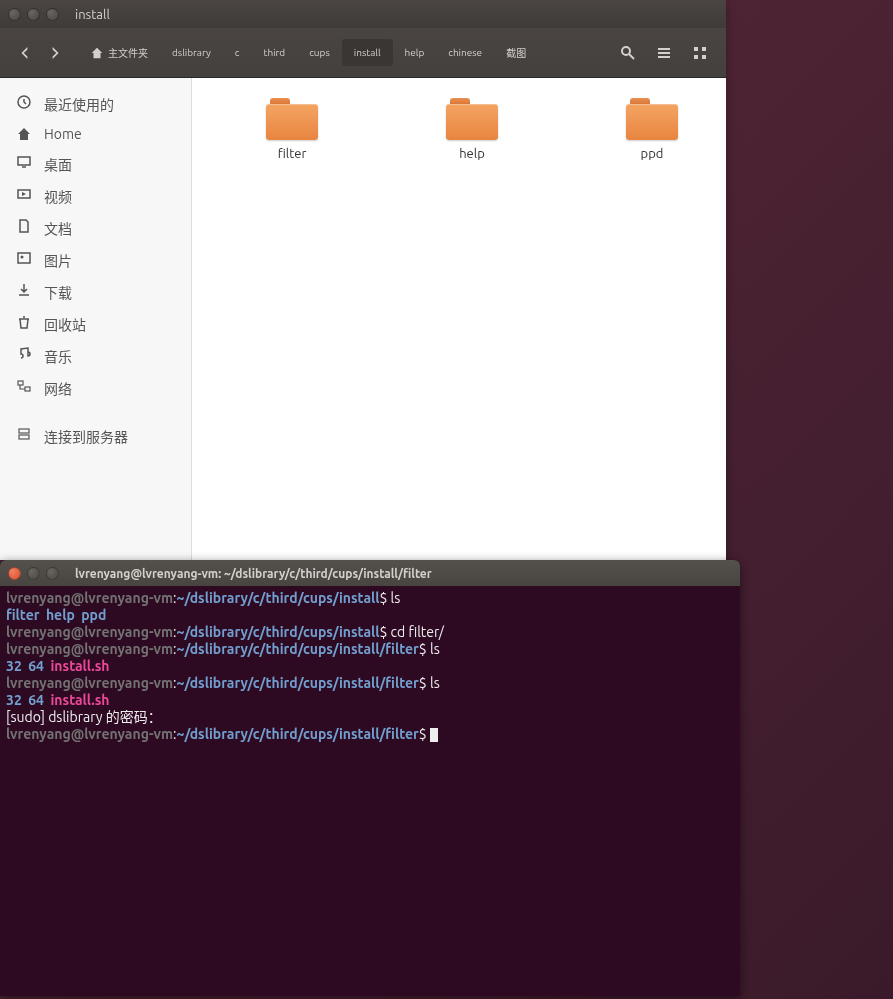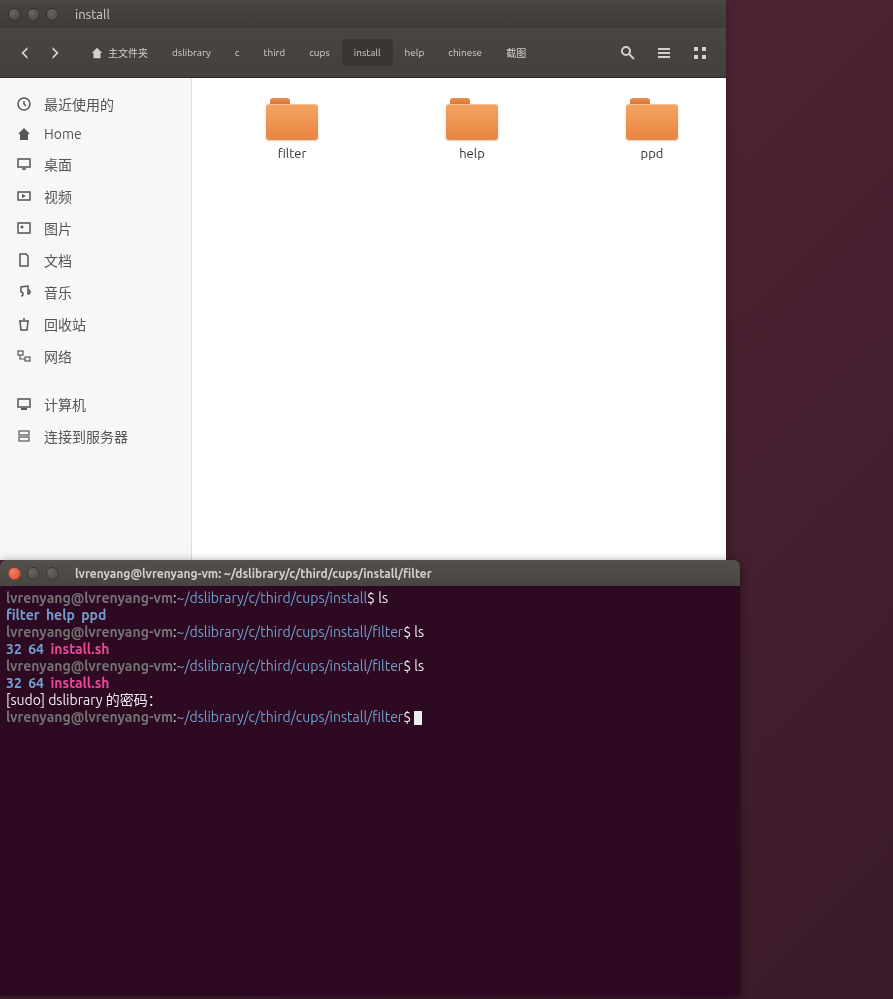--- a/index.html
+++ b/index.html
@@ -20,21 +20,21 @@
 .breadcrumbs { display: flex; margin-left: 8px; flex: 1; }
 .crumb { padding: 6px 12px; color: #d4d0cc; font-size: 10px; cursor: pointer; border-radius: 3px; display: flex; align-items: center; gap: 4px; }
 .crumb.active { background: #3a3633; }
 .crumb svg { width: 14px; height: 14px; fill: #d4d0cc; }
 .toolbar-right { display: flex; gap: 4px; }
 .tool-btn { width: 32px; height: 30px; display: flex; align-items: center; justify-content: center; color: #d4d0cc; cursor: pointer; border-radius: 3px; }
 .tool-btn svg { width: 16px; height: 16px; fill: #d4d0cc; }
 
 .fm-body { display: flex; height: calc(100% - 78px); }
 .fm-sidebar { width: 192px; background: #f7f7f7; border-right: 1px solid #ddd; padding: 10px 0; }
-.sidebar-item { display: flex; align-items: center; padding: 6px 16px; gap: 12px; color: #555; font-size: 14px; cursor: pointer; }
+.sidebar-item { display: flex; align-items: flex-start; padding: 6px 16px; gap: 12px; color: #555; font-size: 14px; cursor: pointer; }
 .sidebar-item svg { width: 16px; height: 16px; fill: #555; flex-shrink: 0; }
 .sidebar-spacer { height: 16px; }
 
 .fm-content { flex: 1; background: #fff; padding: 20px; display: flex; gap: 100px; align-items: flex-start; padding-left: 60px; }
 .folder-item { display: flex; flex-direction: column; align-items: center; gap: 6px; cursor: pointer; width: 80px; }
 .folder-icon { width: 52px; height: 42px; position: relative; }
 .folder-tab { position: absolute; top: 0; left: 4px; width: 20px; height: 8px; background: linear-gradient(#e89050, #d87030); border-radius: 3px 3px 0 0; }
 .folder-body { position: absolute; top: 6px; left: 0; width: 52px; height: 36px; background: linear-gradient(#f4a462, #e88540); border-radius: 3px; box-shadow: inset 0 1px 0 rgba(255,255,255,0.3), 0 1px 2px rgba(0,0,0,0.2); }
 .folder-label { font-size: 13px; color: #333; }
 
@@ -42,21 +42,21 @@
 .term-window { position: absolute; top: 560px; left: 0; width: 740px; background: #2d0a22; box-shadow: 0 2px 10px rgba(0,0,0,0.5); border-radius: 6px 6px 0 0; }
 .term-titlebar { height: 26px; background: linear-gradient(#54504c, #484440); display: flex; align-items: center; padding: 0 8px; gap: 6px; border-radius: 6px 6px 0 0; }
 .term-btn { width: 13px; height: 13px; border-radius: 50%; border: 1px solid rgba(0,0,0,0.3); }
 .term-close { background: radial-gradient(circle at 30% 30%, #f08060, #d85030); }
 .term-min { background: radial-gradient(circle at 30% 30%, #6a6560, #4a4540); }
 .term-max { background: radial-gradient(circle at 30% 30%, #6a6560, #4a4540); }
 .term-title { color: #d4d0cc; font-size: 12px; margin-left: 10px; font-weight: bold; }
 .term-body { padding: 4px 6px; font-family: "Ubuntu Mono", monospace; font-size: 14px; line-height: 17px; color: #eee; min-height: 410px; }
 .term-line { white-space: pre-wrap; word-break: break-all; }
 .t-user { color: #737373; font-weight: bold; }
-.t-path { color: #729fcf; font-weight: normal; }
+.t-path { color: #729fcf; font-weight: bold; }
 .t-dir { color: #729fcf; font-weight: bold; }
 .t-exec { color: #ec4899; font-weight: bold; }
 .t-plain { color: #eee; }
 .cursor { display: inline-block; width: 8px; height: 14px; background: #eee; vertical-align: middle; }
 </style>
 </head>
 <body>
 
 <div class="fm-window">
   <div class="fm-titlebar">
@@ -156,59 +156,58 @@
         </div>
         <div class="sidebar-item">
           <svg viewBox="0 0 16 16">
             <rect x="2" y="4" width="12" height="8" fill="none" stroke="#555" stroke-width="1.5"></rect>
             <path d="M6 6 L10 8 L6 10 Z"></path>
           </svg>
           <span>视频</span>
         </div>
         <div class="sidebar-item">
           <svg viewBox="0 0 16 16">
+            <path d="M4 2 L10 2 L12 4 L12 14 L4 14 Z" fill="none" stroke="#555" stroke-width="1.5"></path>
+          </svg>
+          <span>文档</span>
+        </div>
+        <div class="sidebar-item">
+          <svg viewBox="0 0 16 16">
             <rect x="2" y="3" width="12" height="10" fill="none" stroke="#555" stroke-width="1.5"></rect>
             <circle cx="6" cy="7" r="1.5"></circle>
           </svg>
           <span>图片</span>
         </div>
         <div class="sidebar-item">
           <svg viewBox="0 0 16 16">
-            <path d="M4 2 L10 2 L12 4 L12 14 L4 14 Z" fill="none" stroke="#555" stroke-width="1.5"></path>
-          </svg>
-          <span>文档</span>
+            <path d="M8 2 L8 10 M5 7 L8 10 L11 7 M3 13 L13 13" fill="none" stroke="#555" stroke-width="1.5"></path>
+          </svg>
+          <span>下载</span>
+        </div>
+        <div class="sidebar-item">
+          <svg viewBox="0 0 16 16">
+            <path d="M4 5 L12 5 L11 14 L5 14 Z M3 5 L13 5 M7 3 L9 3" fill="none" stroke="#555" stroke-width="1.5"></path>
+          </svg>
+          <span>回收站</span>
         </div>
         <div class="sidebar-item">
           <svg viewBox="0 0 16 16">
             <path d="M5 12 A2 2 0 1 0 5 8 L5 3 L12 2 L12 10 A2 2 0 1 0 12 6" fill="none" stroke="#555" stroke-width="1.5"></path>
           </svg>
           <span>音乐</span>
-        </div>
-        <div class="sidebar-item">
-          <svg viewBox="0 0 16 16">
-            <path d="M4 5 L12 5 L11 14 L5 14 Z M3 5 L13 5 M7 3 L9 3" fill="none" stroke="#555" stroke-width="1.5"></path>
-          </svg>
-          <span>回收站</span>
         </div>
         <div class="sidebar-item">
           <svg viewBox="0 0 16 16">
             <rect x="2" y="3" width="5" height="4" fill="none" stroke="#555" stroke-width="1.2"></rect>
             <rect x="9" y="9" width="5" height="4" fill="none" stroke="#555" stroke-width="1.2"></rect>
             <path d="M4 7 L4 11 L9 11" fill="none" stroke="#555" stroke-width="1.2"></path>
           </svg>
           <span>网络</span>
         </div>
         <div class="sidebar-spacer"></div>
-        <div class="sidebar-item">
-          <svg viewBox="0 0 16 16">
-            <rect x="2" y="3" width="12" height="8" fill="none" stroke="#555" stroke-width="1.5"></rect>
-            <rect x="5" y="12" width="6" height="2"></rect>
-          </svg>
-          <span>计算机</span>
-        </div>
         <div class="sidebar-item">
           <svg viewBox="0 0 16 16">
             <rect x="3" y="3" width="10" height="4" fill="none" stroke="#555" stroke-width="1.2"></rect>
             <rect x="3" y="9" width="10" height="4" fill="none" stroke="#555" stroke-width="1.2"></rect>
           </svg>
           <span>连接到服务器</span>
         </div>
       </div>
     <div class="fm-content" id="folders">
         <div class="folder-item">
@@ -239,20 +238,21 @@
 <div class="term-window">
   <div class="term-titlebar">
     <div class="term-btn term-close"></div>
     <div class="term-btn term-min"></div>
     <div class="term-btn term-max"></div>
     <div class="term-title">lvrenyang@lvrenyang-vm: ~/dslibrary/c/third/cups/install/filter</div>
   </div>
   <div class="term-body" id="termbody">
       <div class="term-line"><span class="t-user">lvrenyang@lvrenyang-vm</span><span class="t-plain">:</span><span class="t-path">~/dslibrary/c/third/cups/install</span><span class="t-plain">$</span><span class="t-plain"> ls</span></div>
       <div class="term-line"><span class="t-dir">filter</span><span class="t-plain">  </span><span class="t-dir">help</span><span class="t-plain">  </span><span class="t-dir">ppd</span></div>
+      <div class="term-line"><span class="t-user">lvrenyang@lvrenyang-vm</span><span class="t-plain">:</span><span class="t-path">~/dslibrary/c/third/cups/install</span><span class="t-plain">$</span><span class="t-plain"> cd filter/</span></div>
       <div class="term-line"><span class="t-user">lvrenyang@lvrenyang-vm</span><span class="t-plain">:</span><span class="t-path">~/dslibrary/c/third/cups/install/filter</span><span class="t-plain">$</span><span class="t-plain"> ls</span></div>
       <div class="term-line"><span class="t-dir">32</span><span class="t-plain">  </span><span class="t-dir">64</span><span class="t-plain">  </span><span class="t-exec">install.sh</span></div>
       <div class="term-line"><span class="t-user">lvrenyang@lvrenyang-vm</span><span class="t-plain">:</span><span class="t-path">~/dslibrary/c/third/cups/install/filter</span><span class="t-plain">$</span><span class="t-plain"> ls</span></div>
       <div class="term-line"><span class="t-dir">32</span><span class="t-plain">  </span><span class="t-dir">64</span><span class="t-plain">  </span><span class="t-exec">install.sh</span></div>
       <div class="term-line"><span class="t-plain">[sudo] dslibrary 的密码：</span></div>
       <div class="term-line"><span class="t-user">lvrenyang@lvrenyang-vm</span><span class="t-plain">:</span><span class="t-path">~/dslibrary/c/third/cups/install/filter</span><span class="t-plain">$</span><span class="t-plain"> </span><span class="cursor"></span></div>
     </div>
 </div>
 
 </body></html>

